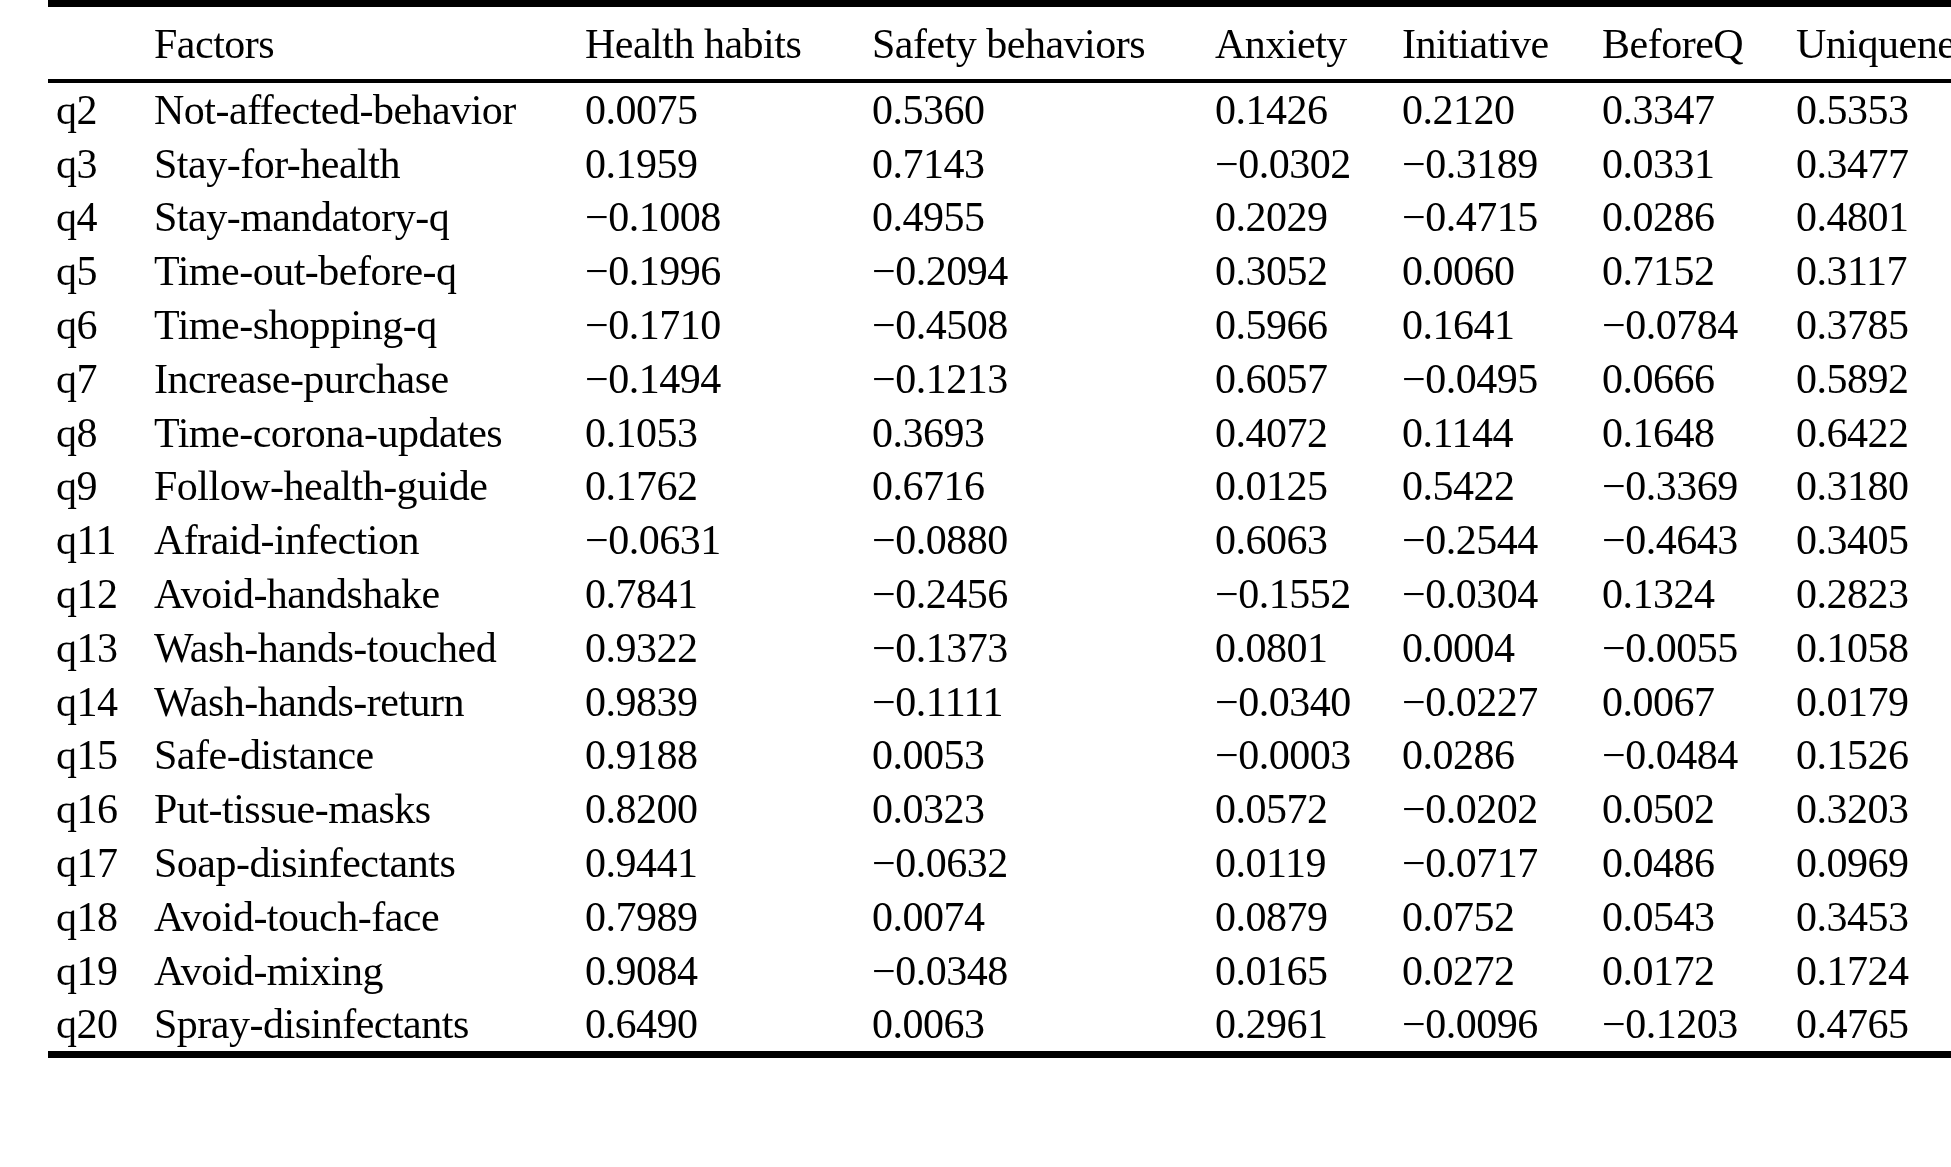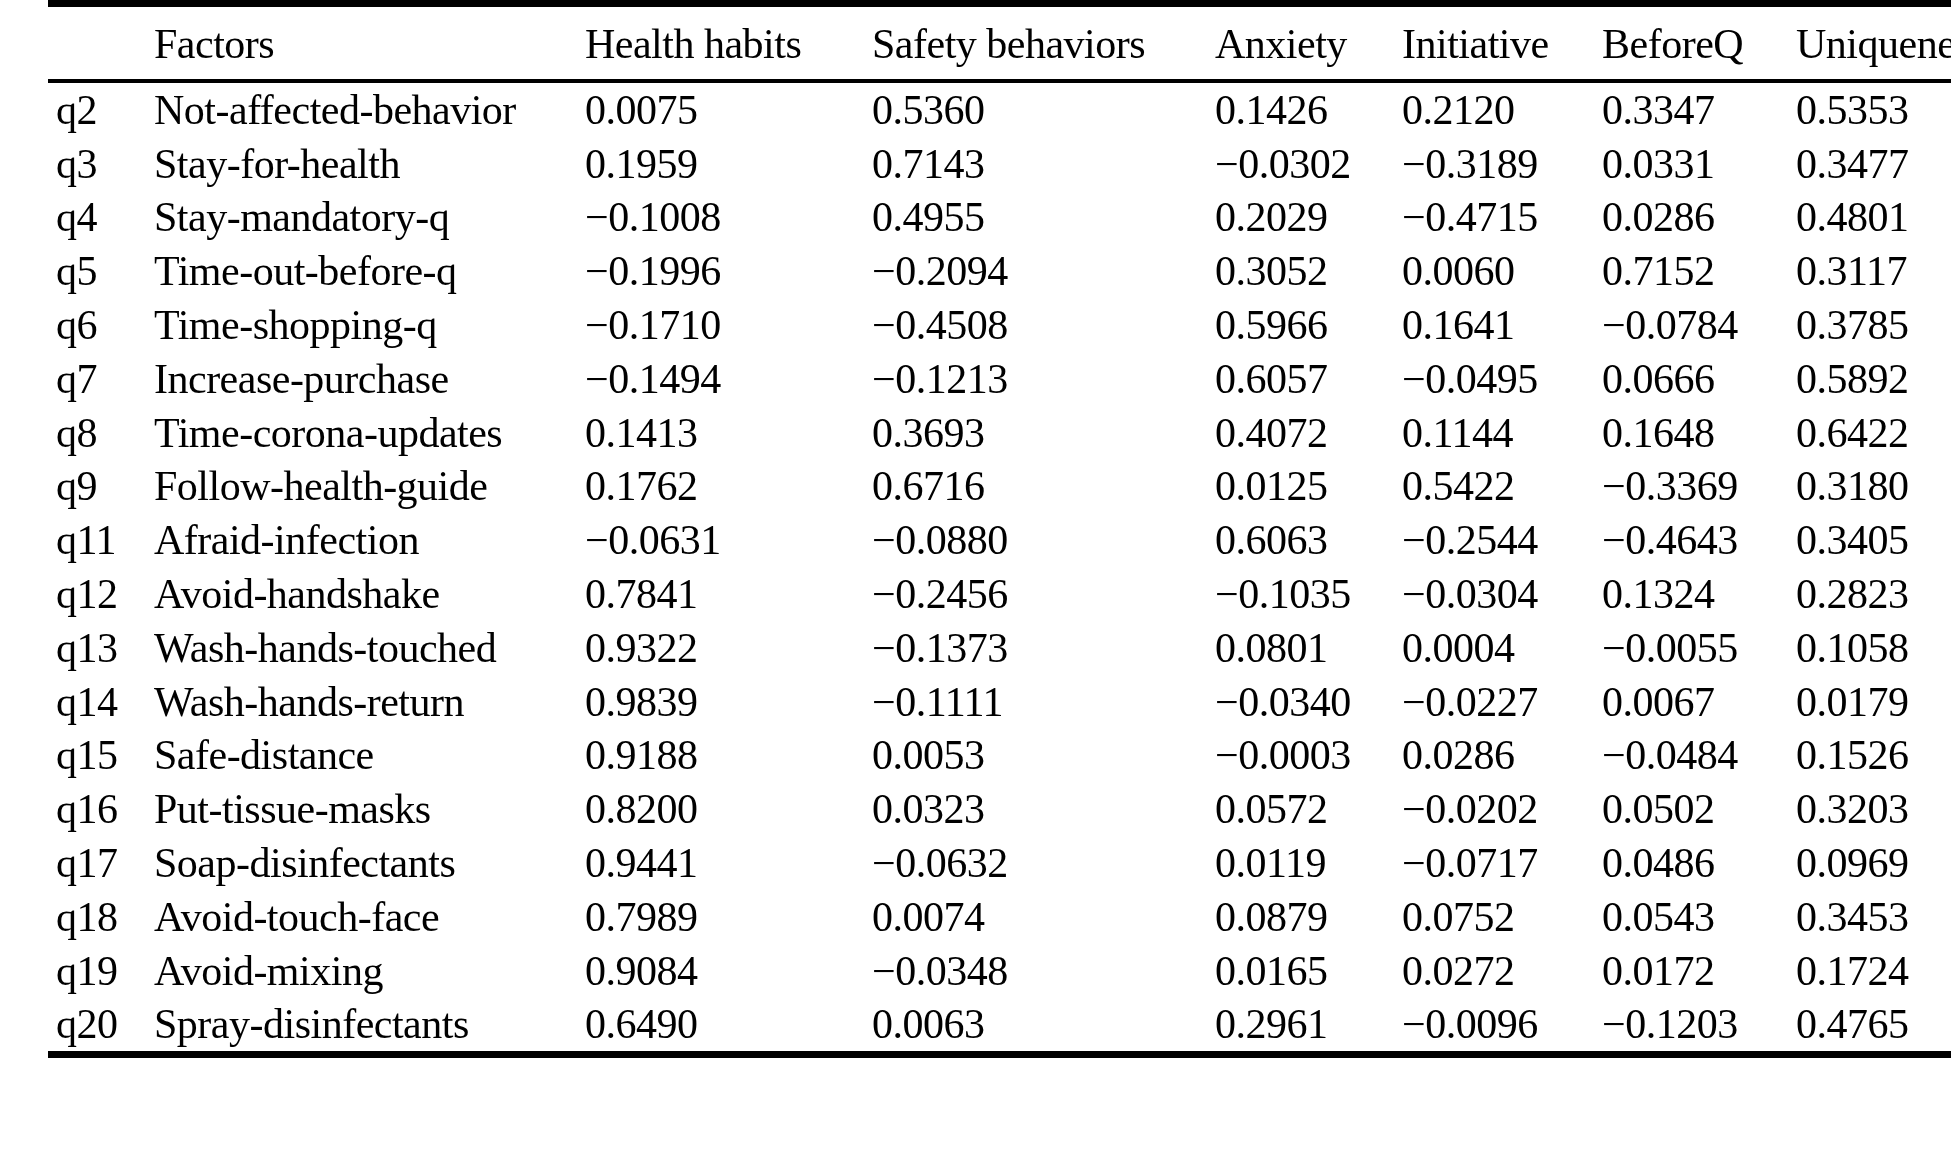--- a/index.html
+++ b/index.html
@@ -136,21 +136,21 @@
           <td>−0.1494</td>
           <td>−0.1213</td>
           <td>0.6057</td>
           <td>−0.0495</td>
           <td>0.0666</td>
           <td>0.5892</td>
         </tr>
         <tr>
           <td>q8</td>
           <td>Time-corona-updates</td>
-          <td>0.1413</td>
+          <td>0.1053</td>
           <td>0.3693</td>
           <td>0.4072</td>
           <td>0.1144</td>
           <td>0.1648</td>
           <td>0.6422</td>
         </tr>
         <tr>
           <td>q9</td>
           <td>Follow-health-guide</td>
           <td>0.1762</td>
@@ -168,21 +168,21 @@
           <td>0.6063</td>
           <td>−0.2544</td>
           <td>−0.4643</td>
           <td>0.3405</td>
         </tr>
         <tr>
           <td>q12</td>
           <td>Avoid-handshake</td>
           <td>0.7841</td>
           <td>−0.2456</td>
-          <td>−0.1035</td>
+          <td>−0.1552</td>
           <td>−0.0304</td>
           <td>0.1324</td>
           <td>0.2823</td>
         </tr>
         <tr>
           <td>q13</td>
           <td>Wash-hands-touched</td>
           <td>0.9322</td>
           <td>−0.1373</td>
           <td>0.0801</td>

